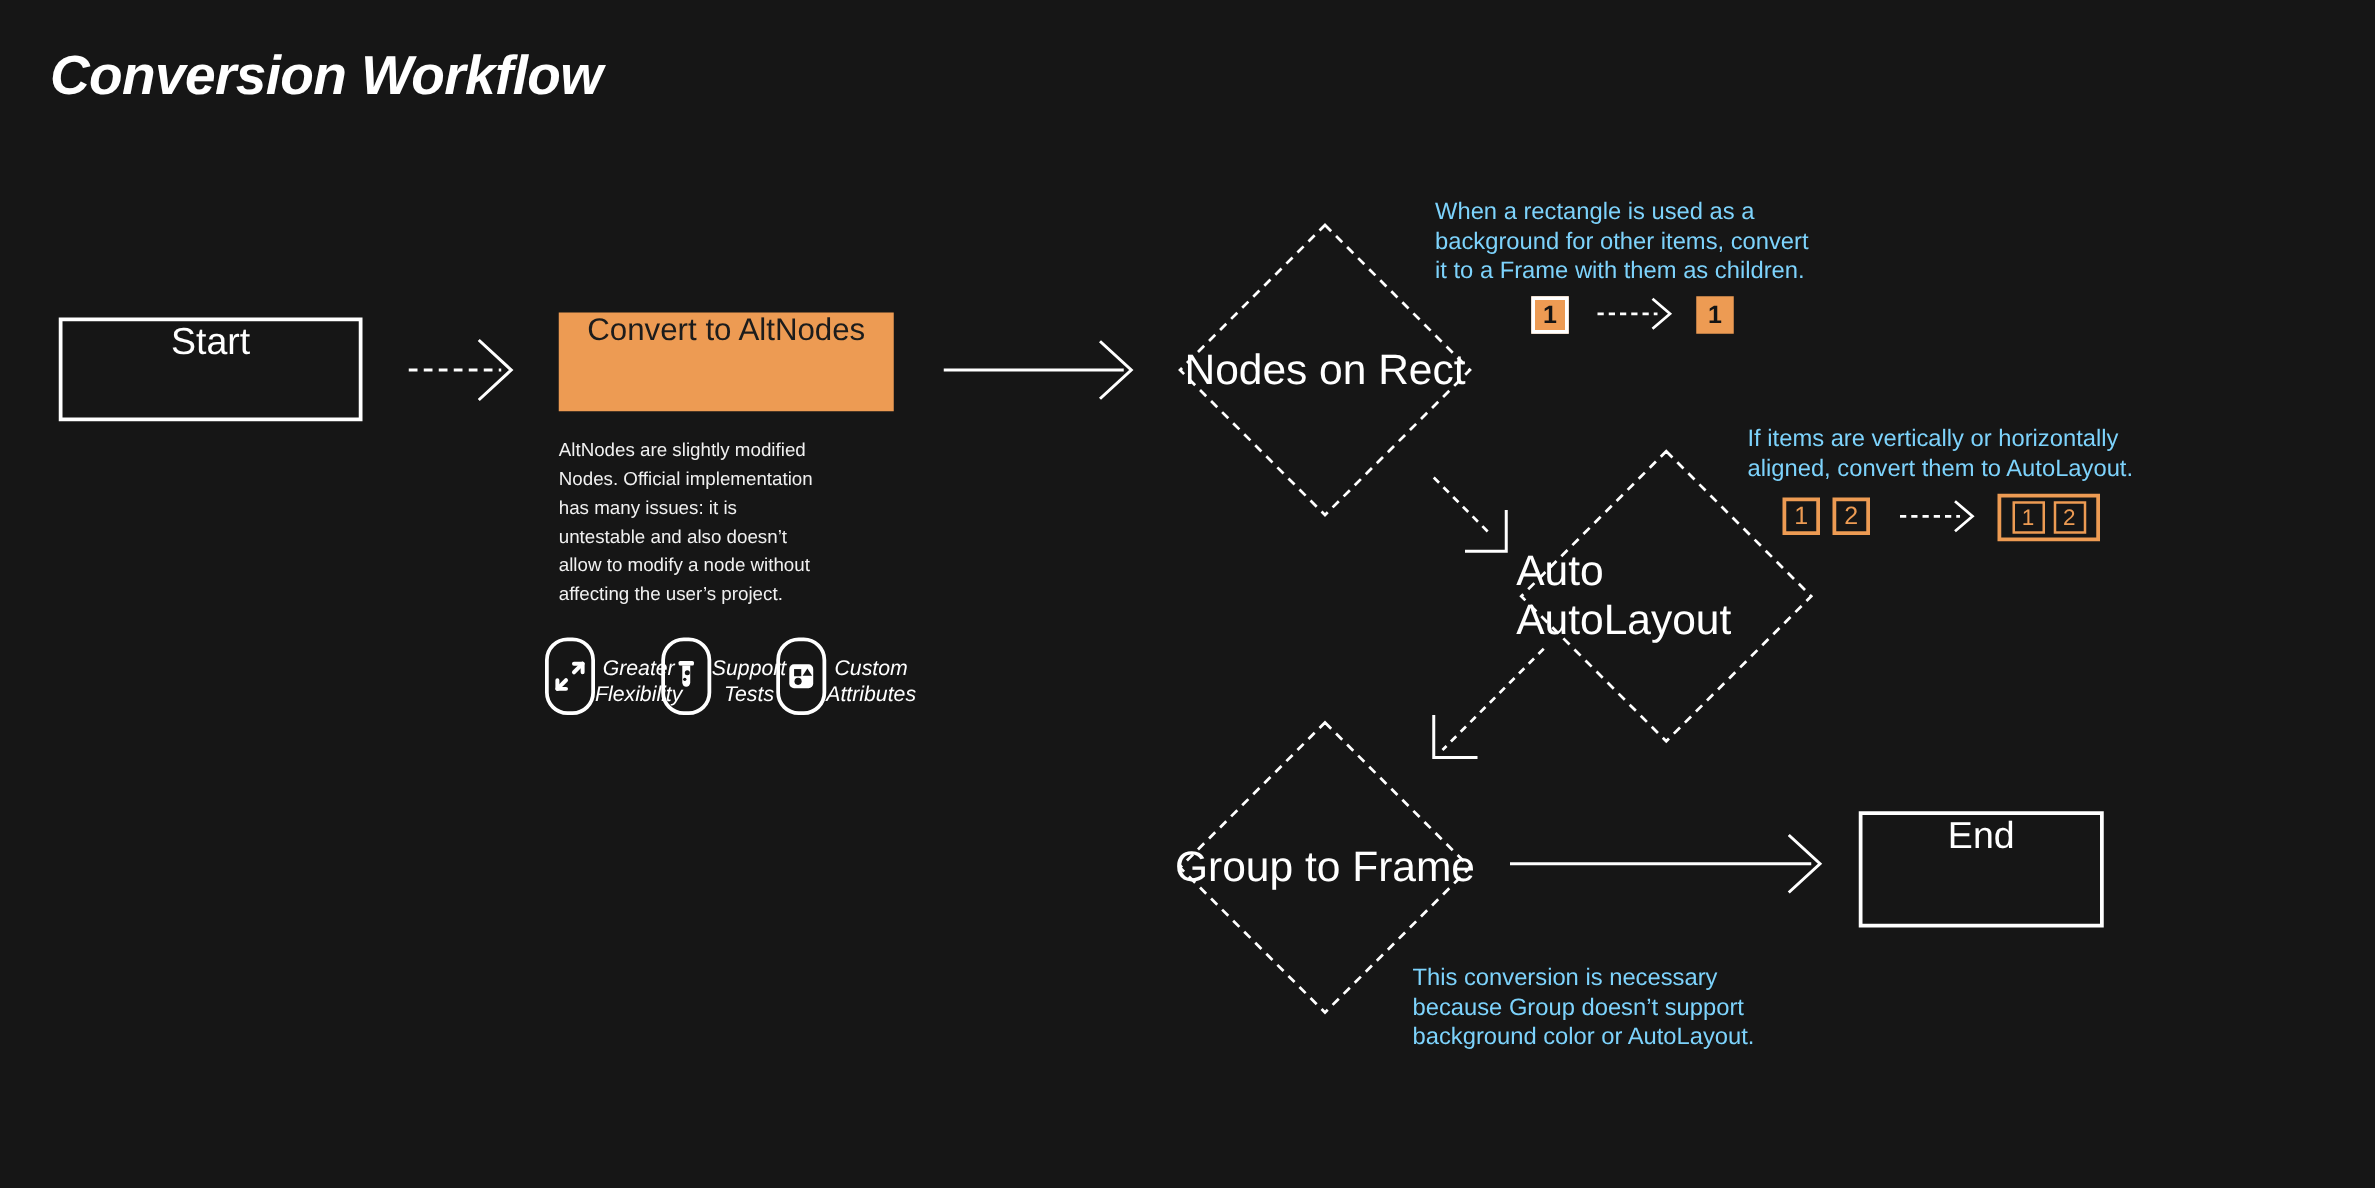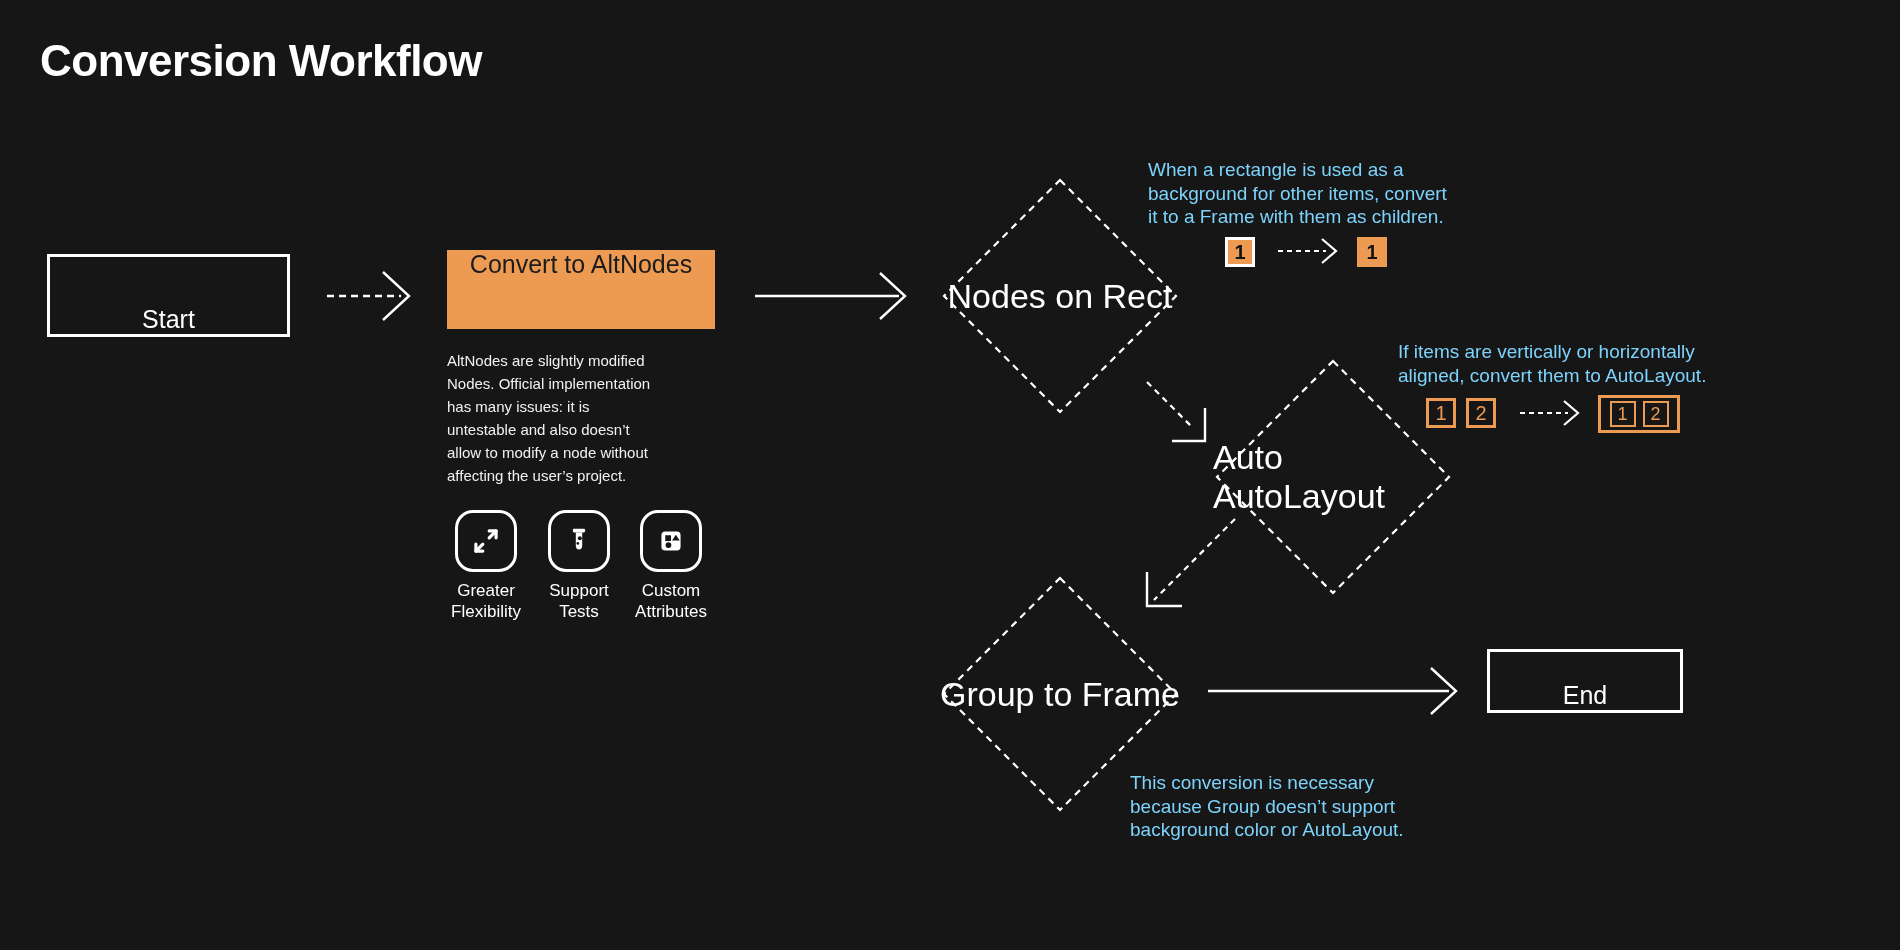--- a/index.html
+++ b/index.html
@@ -2,42 +2,42 @@
 <html><head>
 <meta charset="utf-8">
 <style>
   html,body{margin:0;padding:0;background:#161616;}
   .canvas{
     position:relative;width:1900px;height:950px;background:#161616;overflow:hidden;
     font-family:"Liberation Sans", sans-serif;color:#ffffff;
   }
   .abs{position:absolute;}
   .page-title{
-    left:40px;top:36px;font-size:44px;font-weight:700;letter-spacing:-0.5px;color:#ffffff;
+    left:40px;top:36px;font-size:44px;font-weight:700;letter-spacing:-0.5px;color:#ffffff;font-style:italic;
   }
   
   .term-box{
     box-sizing:border-box;border:3px solid #ffffff;background:transparent;
-    display:flex;align-items:flex-end;justify-content:center;
-    font-size:25px;color:#ffffff;
+    display:flex;align-items:flex-start;justify-content:center;
+    font-size:30px;color:#ffffff;
   }
   .start-box{left:47px;top:254px;width:243px;height:83px;}
-  .end-box{left:1487px;top:649px;width:196px;height:64px;}
+  .end-box{left:1487px;top:649px;width:196px;height:93px;}
   
   .process-box{
     left:447px;top:250px;width:268px;height:79px;background:#ED9B53;
     display:flex;justify-content:center;
     font-size:25px;font-weight:500;color:#1c1c1c;
   }
   .desc-text{
     left:447px;top:349px;width:300px;font-size:15px;line-height:23px;color:#f1f1f1;
     white-space:pre-line;
   }
   
-  .feature{top:510px;width:100px;display:flex;flex-direction:column;align-items:center;}
+  .feature{top:510px;width:100px;display:flex;flex-direction:row;align-items:center;font-style:italic;}
   .feature .icon-box{
     box-sizing:border-box;width:62px;height:62px;border:3px solid #ffffff;border-radius:18px;
     display:flex;align-items:center;justify-content:center;
   }
   .feature .icon-box svg{display:block;}
   .feature .label{
     margin-top:8px;font-size:17px;line-height:21px;text-align:center;white-space:pre-line;color:#ffffff;
   }
   
   .diamond{width:240px;height:240px;}

